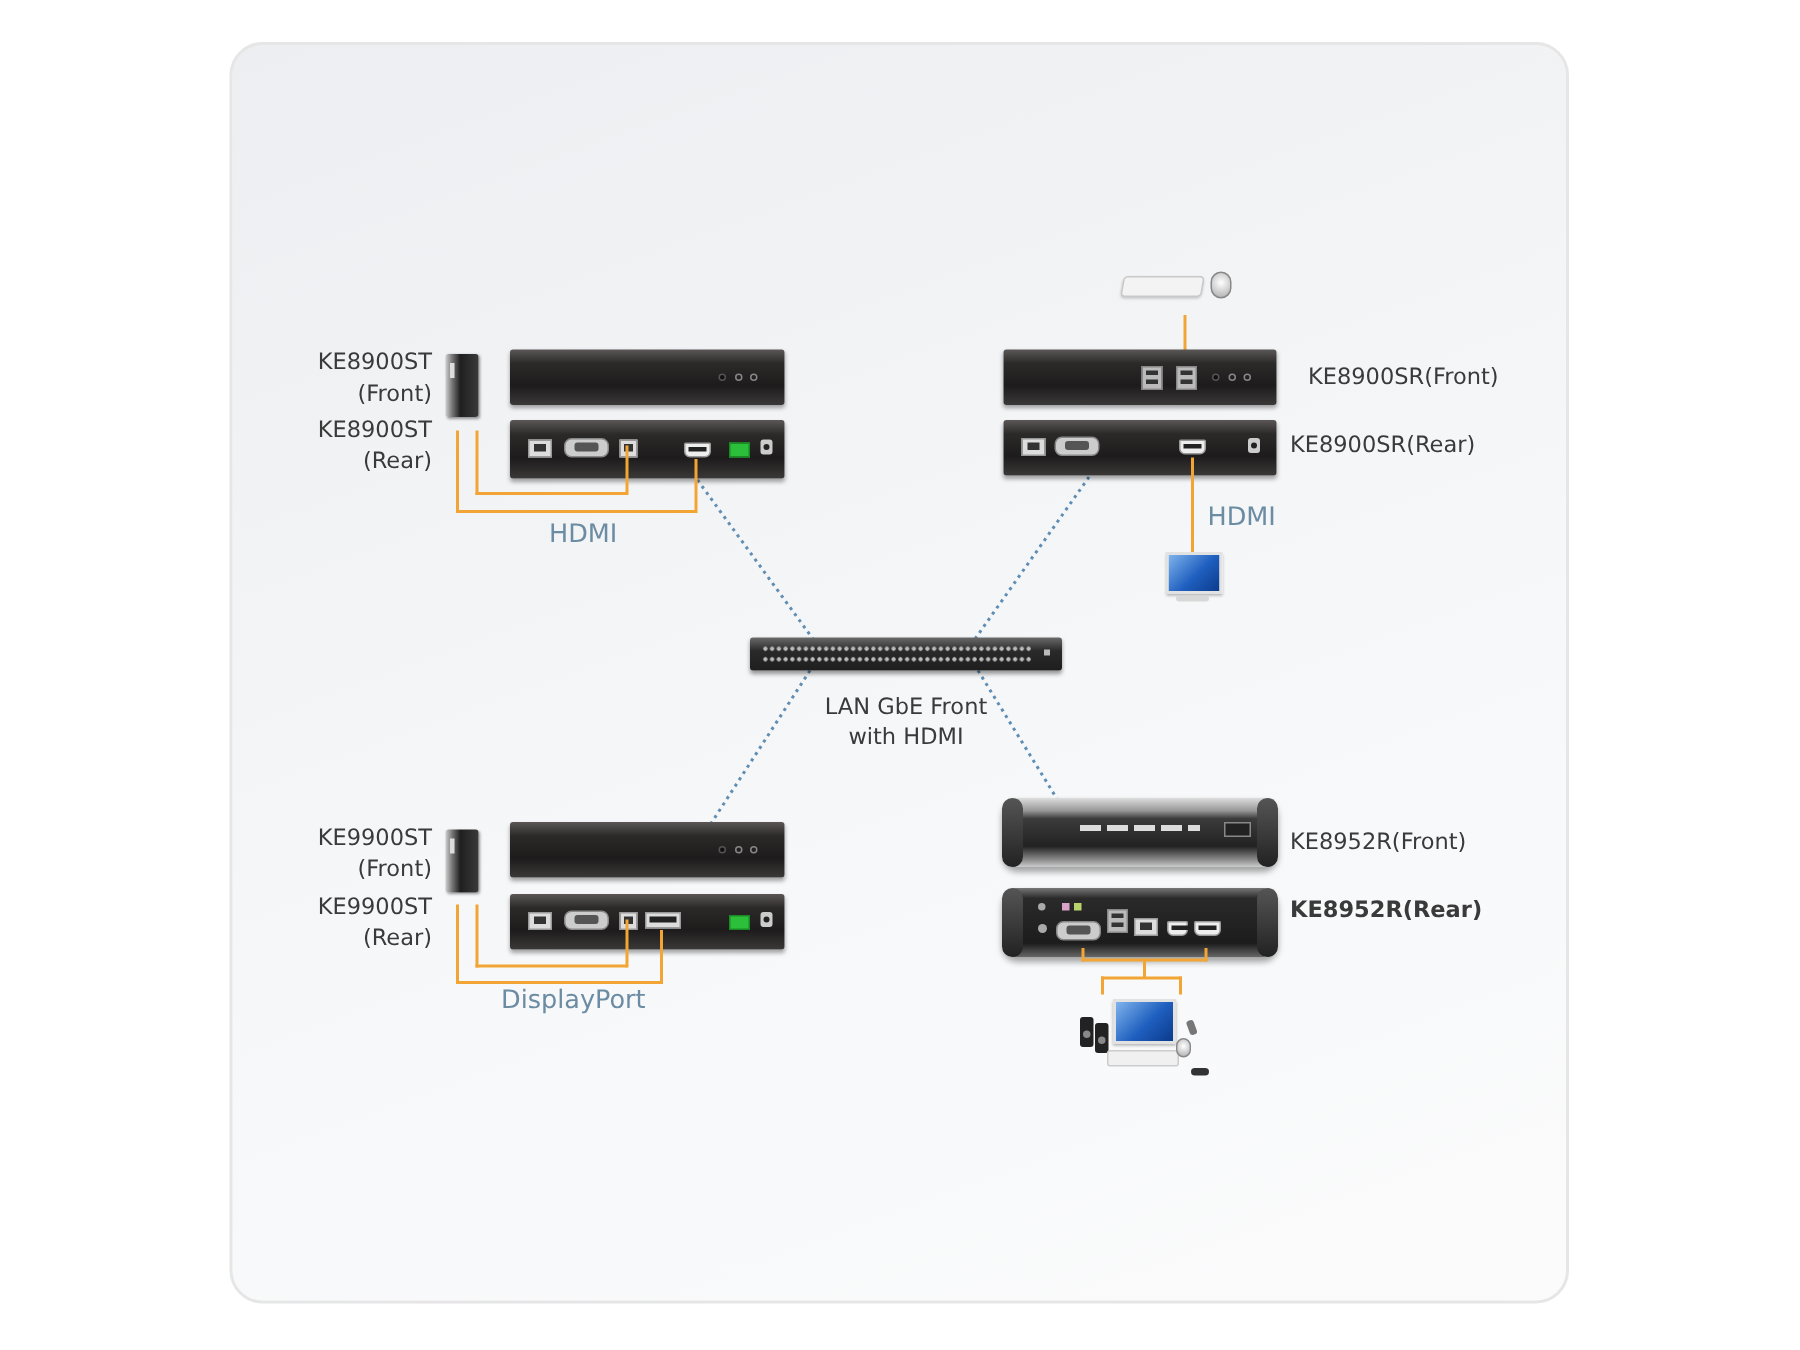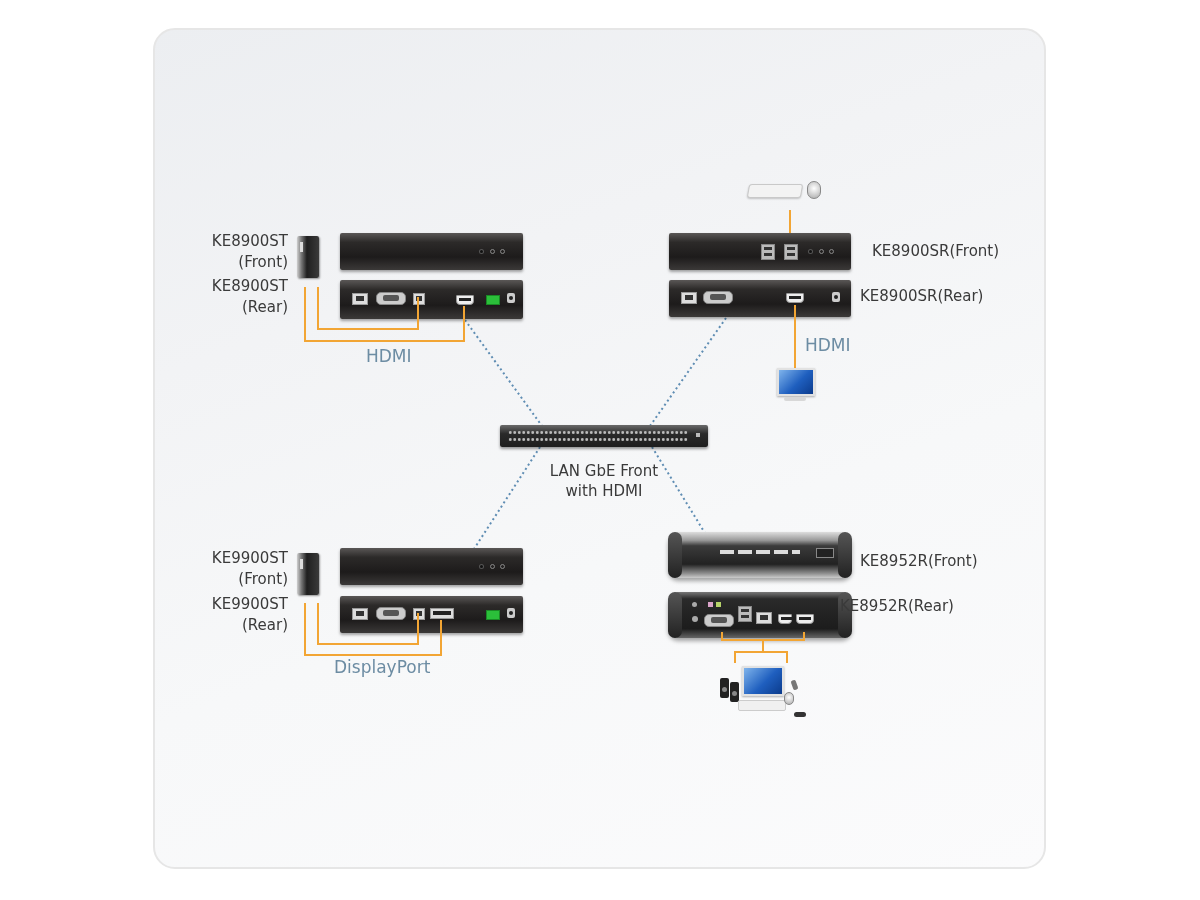--- a/index.html
+++ b/index.html
@@ -183,21 +183,21 @@
   <span class="abs" style="left:24px;top:10px;width:5px;height:5px;border-radius:50%;background:#aaa;"></span>
   <span class="abs" style="left:24px;top:24px;width:6px;height:6px;border-radius:50%;background:#aaa;"></span>
   <span class="abs" style="left:40px;top:10px;width:5px;height:5px;background:#d9a3c9;"></span>
   <span class="abs" style="left:48px;top:10px;width:5px;height:5px;background:#b7d36a;"></span>
   <span class="db9" style="left:36px;top:22px;"></span>
   <span class="usba" style="left:70px;top:14px;"></span>
   <span class="rj45" style="left:88px;top:20px;"></span>
   <span class="hdmi" style="left:110px;top:22px;width:12px;"></span>
   <span class="hdmi" style="left:128px;top:22px;"></span>
 </div>
-<div class="lbl" style="left:840px;top:596px;">KE8952R(Rear)</div>
+<div class="lbl" style="left:860px;top:596px;font-weight:bold;">KE8952R(Rear)</div>
 
 <div class="orange" style="left:721px;top:632px;width:2px;height:9px;"></div>
 <div class="orange" style="left:803px;top:632px;width:2px;height:9px;"></div>
 <div class="orange" style="left:721px;top:639px;width:84px;height:2px;"></div>
 <div class="orange" style="left:762px;top:639px;width:2px;height:13px;"></div>
 <div class="orange" style="left:734px;top:651px;width:54px;height:2px;"></div>
 <div class="orange" style="left:734px;top:651px;width:2px;height:12px;"></div>
 <div class="orange" style="left:786px;top:651px;width:2px;height:12px;"></div>
 
 <div class="abs" style="left:718px;top:662px;width:120px;height:60px;">

